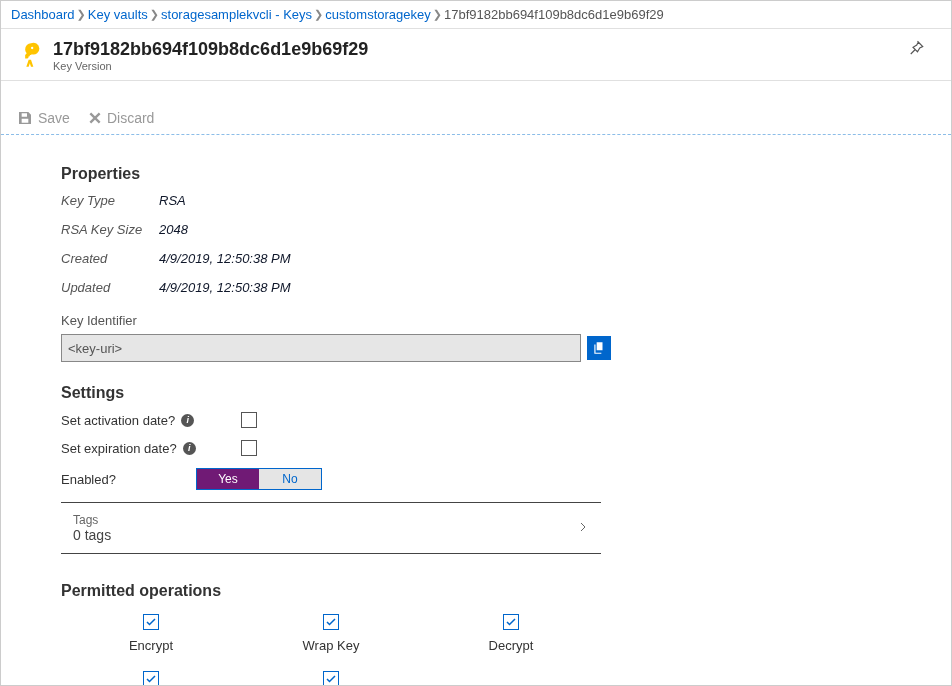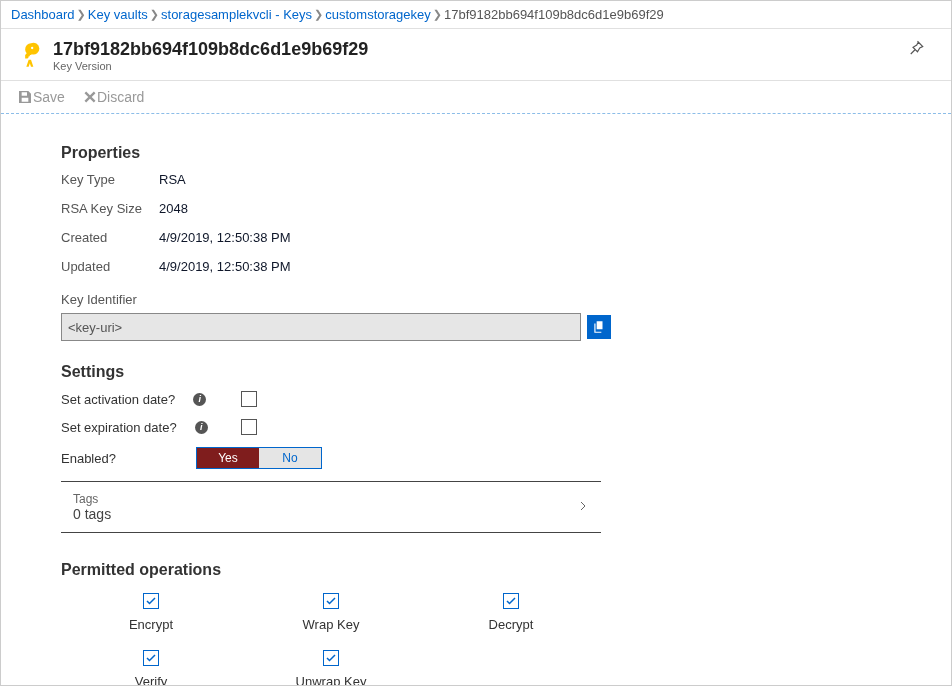--- a/index.html
+++ b/index.html
@@ -37,48 +37,50 @@
     .toolbar {
       padding: 8px 16px;
       border-bottom: 1px dashed #8cbde8;
       display: flex;
       gap: 18px;
       align-items: center;
     }
     .toolbar .tool {
       display: flex;
       align-items: center;
+      gap: 5px;
       color: #999;
       font-size: 14px;
+      margin-top: 21px;
     }
     .content { padding: 30px 60px; }
     .section-title { font-size: 16px; font-weight: 600; margin-bottom: 10px; }
-    .prop-grid { display: grid; grid-template-columns: 82px auto; row-gap: 14px; margin-bottom: 18px; font-size: 13px; }
+    .prop-grid { display: grid; grid-template-columns: 82px auto; row-gap: 14px; margin-bottom: 18px; font-size: 13px; font-style: italic; }
     .prop-label { color: #555; }
     .prop-value { color: #0f172a; margin-left: 16px; }
     .full-label { margin-bottom: 6px; color: #555; font-size: 13px; }
     .uri-row { display: flex; align-items: center; gap: 6px; margin-bottom: 22px;}
     .uri-input {
       flex: 0 0 520px;
       border: 1px solid #888;
       background: #e6e6e6;
       padding: 3px 6px;
       font-size: 13px;
       font-family: inherit;
       height: 28px;
       color: #555;
     }
     .copy-btn { width: 24px; height: 24px; background: #0066cc; display:flex; align-items:center; justify-content:center;}
     .settings-row { display:flex; align-items:center; margin-bottom:12px; font-size:13px;}
-    .settings-row .lbl { width: 180px; display:flex; align-items:center; gap:18px;}
+    .settings-row .lbl { width: 180px; display:flex; align-items:center; gap:6px;}
     .info-dot { width:13px; height:13px; border-radius:50%; background:#555; color:#fff; font-size:9px; display:inline-flex; align-items:center; justify-content:center; font-weight:bold; font-style: italic;}
     .chk { width:16px; height:16px; border:1px solid #555; background:#fff;}
     .toggle { display:flex; border:1px solid #0066cc; height:22px;}
     .toggle .seg { width:62px; display:flex; align-items:center; justify-content:center; font-size:12px;}
-    .toggle .on { background:#7f1d1d; color:#fff;}
+    .toggle .on { background:#701a75; color:#fff;}
     .toggle .off { background:#e5e5e5; color:#0066cc;}
     .section-rule { border:none; border-top:1px solid #444; margin:10px 0 0 0;}
     .tags-row { padding:10px 12px; display:flex; align-items:center; border-bottom:1px solid #444;}
     .tags-left .t1 { font-size:12px; color:#666;}
     .tags-left .t2 { font-size:14px; color:#444;}
     .chev { margin-left:auto; color:#666;}
     .ops-title { margin-top: 28px;}
     .ops-grid { display:grid; grid-template-columns: 180px 180px 180px; row-gap:18px; margin-top:14px;}
     .op-item { display:flex; align-items:center; gap:8px; font-size:13px;flex-direction:column;}
     .op-chk { width:16px; height:16px; border:1px solid #0066cc; display:flex; align-items:center; justify-content:center;}

